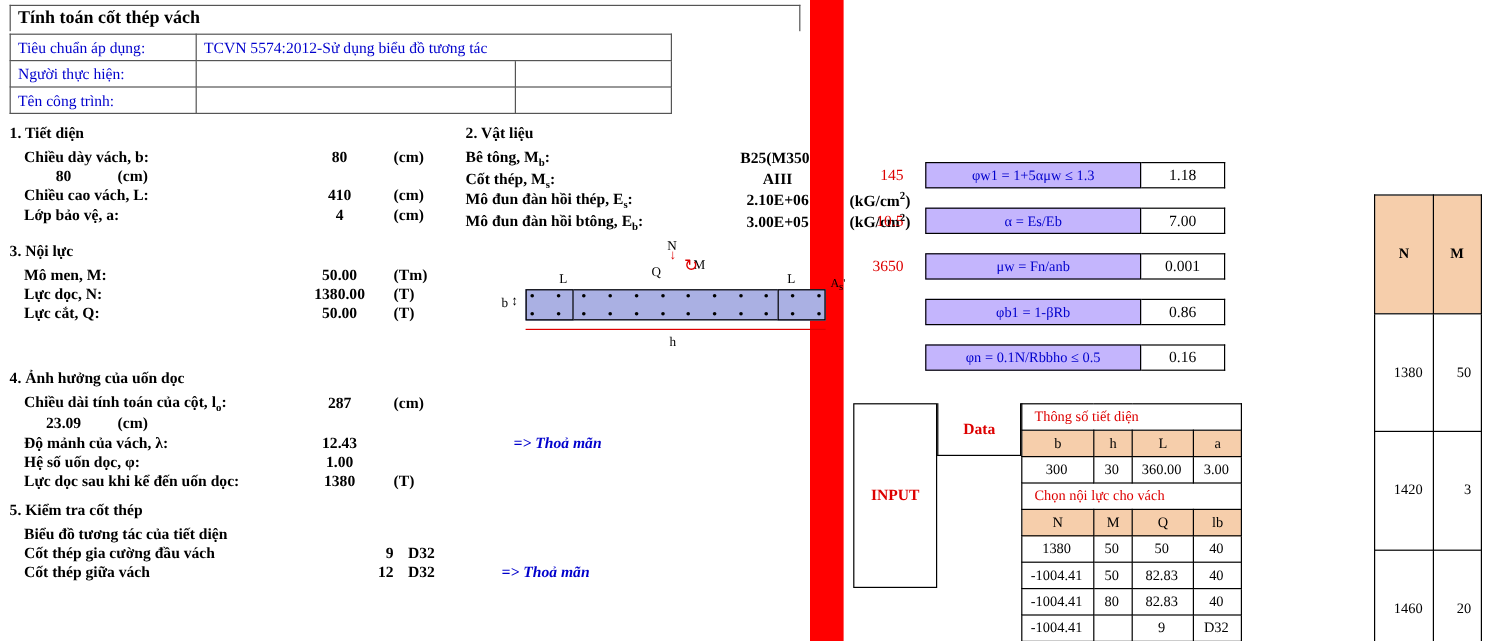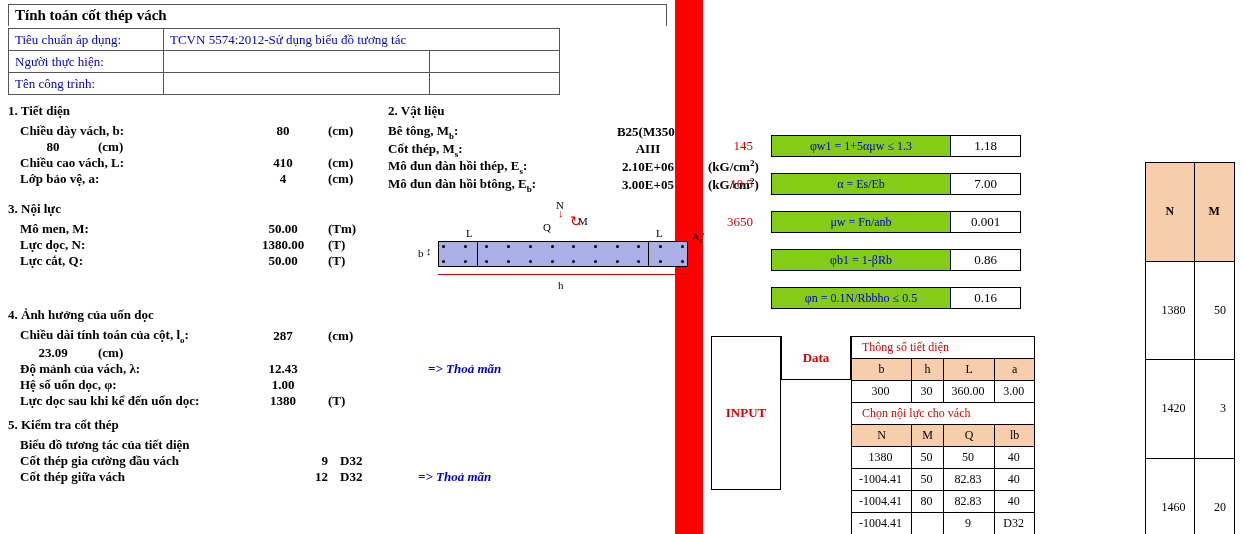--- a/index.html
+++ b/index.html
@@ -90,21 +90,21 @@
   .red-arrow { color:#d00; }
 
   
   .right-main { display:flex; flex-direction:column; }
   .coef-row { display:flex; align-items:center; margin-bottom:1px;margin-top:16px; }
   .coef-num { width:60px; text-align:right; color:#d00; padding-right:18px; font-size:13px; }
   .coef-formula {
     border:1px solid #000; width:180px; height:22px;
     display:flex; align-items:center; justify-content:center;
     color:#0000cc; font-size:12px;
-    background:#84cc16;
+    background:#c4b5fd;
   }
   .coef-val {
     border:1px solid #000; border-left:none; width:70px; height:22px;
     display:flex; align-items:center; justify-content:center;
   }
   .input-data { display:flex; margin-top:26px; }
   .input-label {
     writing-mode: horizontal-tb;
     display:flex; align-items:center; justify-content:center;
     width:70px;

